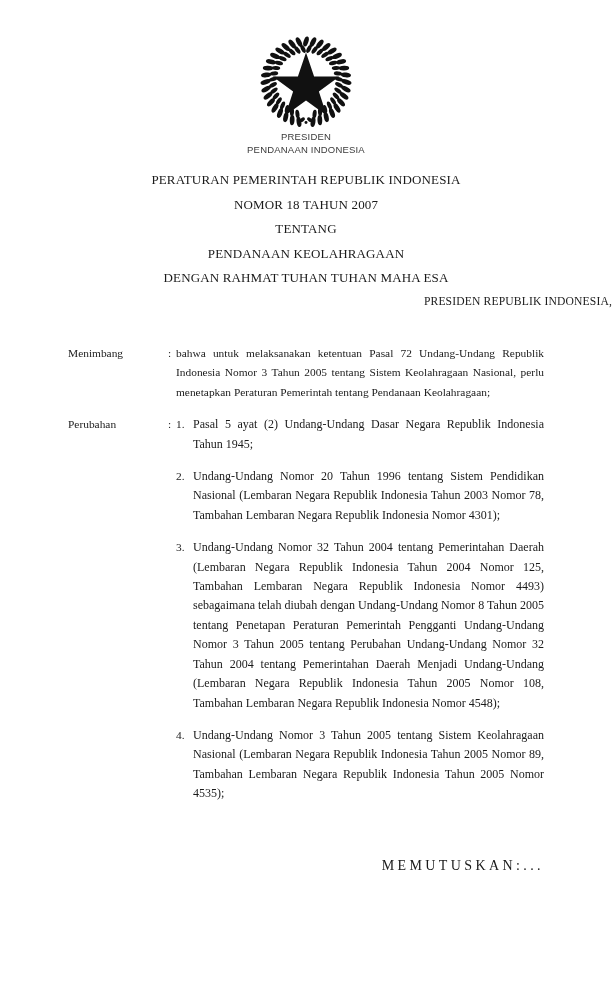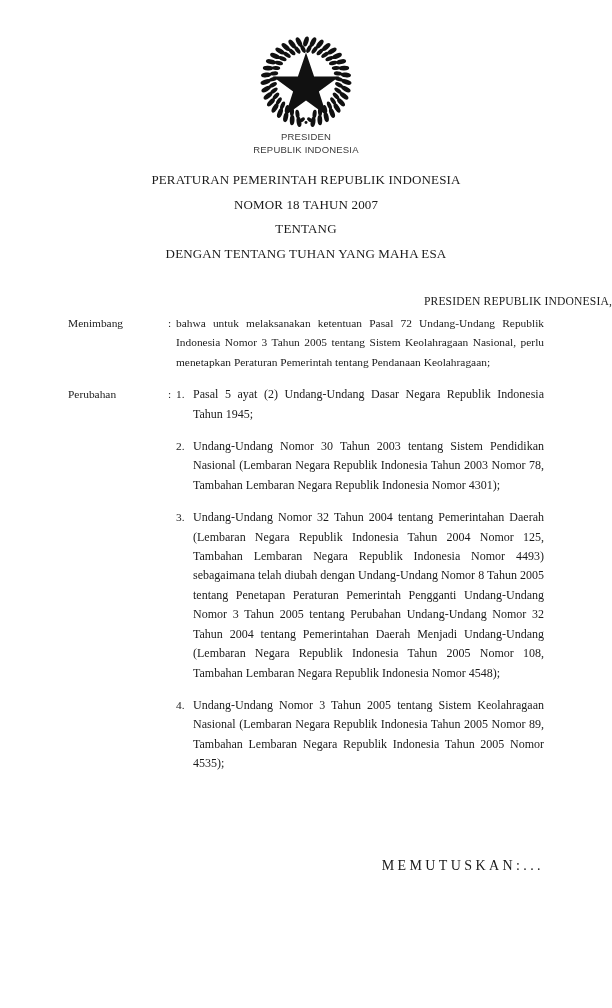--- a/index.html
+++ b/index.html
@@ -67,21 +67,21 @@
     left: 0;
     width: 612px;
     text-align: right;
     font-size: 11.6px;
     letter-spacing: 0.15px;
   }
 
   
   .clauses {
     position: absolute;
-    top: 314px;
+    top: 344px;
     left: 68px;
     width: 476px;
   }
   .clause {
     display: flex;
     align-items: flex-start;
     margin-bottom: 13px;
   }
   .clause-label {
     width: 100px;
@@ -374,29 +374,30 @@
             <ellipse cx="4" cy="41" rx="3.2" ry="2.0" transform="rotate(35 4 41)"></ellipse>
             <ellipse cx="0" cy="44" rx="1.6" ry="1.6"></ellipse>
           </g>
         </g>
 
         <polygon points="50,18 58.8,44.1 86.2,44.1 64.0,60.3 72.5,86.4 50,70.2 27.5,86.4 36.0,60.3 13.8,44.1 41.2,44.1"></polygon>
       </g>
     </svg>
     <div class="emblem-caption">
       <div>PRESIDEN</div>
-      <div>REPUBLIK INDONESIA</div>
+      <div>PENDANAAN INDONESIA</div>
     </div>
   </div>
 
   <div class="title-block">
     <div class="title-line">PERATURAN PEMERINTAH REPUBLIK INDONESIA</div>
     <div class="title-line">NOMOR 18 TAHUN 2007</div>
     <div class="title-line">TENTANG</div>
-    <div class="title-line">DENGAN TENTANG TUHAN YANG MAHA ESA</div>
+    <div class="title-line">PENDANAAN KEOLAHRAGAAN</div>
+    <div class="title-line">DENGAN RAHMAT TUHAN TUHAN MAHA ESA</div>
   </div>
 
   <div class="presiden-line">PRESIDEN REPUBLIK INDONESIA,</div>
 
   <div class="clauses">
 
     <div class="clause">
       <div class="clause-label">Menimbang</div>
       <div class="clause-colon">:</div>
       <div class="clause-body">
@@ -408,21 +409,21 @@
       <div class="clause-label">Perubahan</div>
       <div class="clause-colon">:</div>
       <div class="clause-body">
         <ul class="num-list">
           <li class="num-item">
             <span class="num-marker">1.</span>
             <span class="num-text">Pasal 5 ayat (2) Undang-Undang Dasar Negara Republik Indonesia Tahun 1945;</span>
           </li>
           <li class="num-item">
             <span class="num-marker">2.</span>
-            <span class="num-text">Undang-Undang Nomor 30 Tahun 2003 tentang Sistem Pendidikan Nasional (Lembaran Negara Republik Indonesia Tahun 2003 Nomor 78, Tambahan Lembaran Negara Republik Indonesia Nomor 4301);</span>
+            <span class="num-text">Undang-Undang Nomor 20 Tahun 1996 tentang Sistem Pendidikan Nasional (Lembaran Negara Republik Indonesia Tahun 2003 Nomor 78, Tambahan Lembaran Negara Republik Indonesia Nomor 4301);</span>
           </li>
           <li class="num-item">
             <span class="num-marker">3.</span>
             <span class="num-text">Undang-Undang Nomor 32 Tahun 2004 tentang Pemerintahan Daerah (Lembaran Negara Republik Indonesia Tahun 2004 Nomor 125, Tambahan Lembaran Negara Republik Indonesia Nomor 4493) sebagaimana telah diubah dengan Undang-Undang Nomor 8 Tahun 2005 tentang Penetapan Peraturan Pemerintah Pengganti Undang-Undang Nomor 3 Tahun 2005 tentang Perubahan Undang-Undang Nomor 32 Tahun 2004 tentang Pemerintahan Daerah Menjadi Undang-Undang (Lembaran Negara Republik Indonesia Tahun 2005 Nomor 108, Tambahan Lembaran Negara Republik Indonesia Nomor 4548);</span>
           </li>
           <li class="num-item">
             <span class="num-marker">4.</span>
             <span class="num-text">Undang-Undang Nomor 3 Tahun 2005 tentang Sistem Keolahragaan Nasional (Lembaran Negara Republik Indonesia Tahun 2005 Nomor 89, Tambahan Lembaran Negara Republik Indonesia Tahun 2005 Nomor 4535);</span>
           </li>
         </ul>

